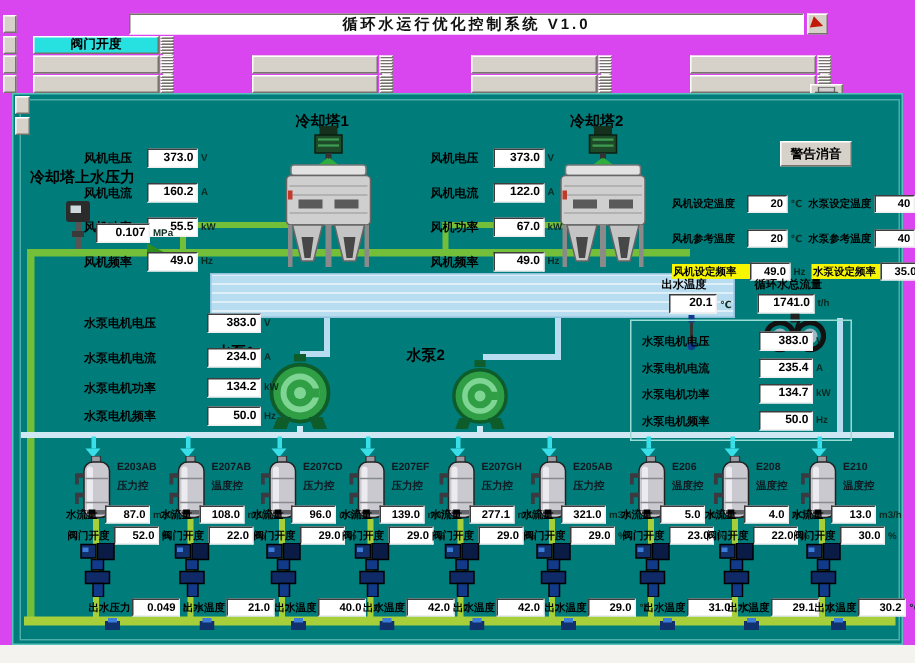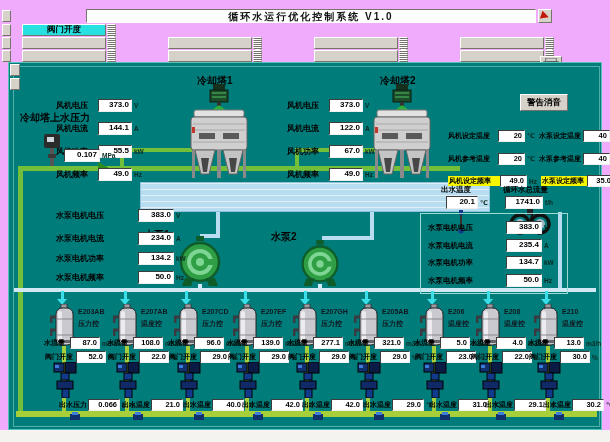--- a/index.html
+++ b/index.html
@@ -1,16 +1,16 @@
 <!DOCTYPE html>
 <html style="--teal: #007c7a; --pipe_green: #73bf3a; --pipe_yellowgreen: #a6cf39; --basin: #b8dcf0; --highlight: #f6f600; --active_tab: #27e0e0;"><head>
 <meta charset="utf-8">
 <style>
   html,body{margin:0;padding:0;background:#cfcfcf;}
-  #screen{position:relative;width:610px;height:442px;background:#f0abfc;overflow:hidden;
+  #screen{position:relative;width:610px;height:442px;background:#d946ef;overflow:hidden;
           font-family:"Liberation Sans","DejaVu Sans",sans-serif;}
   
   .raised{background:#d6d2ca;border-top:1px solid #ffffff;border-left:1px solid #ffffff;
           border-right:1px solid #76736c;border-bottom:1px solid #76736c;box-sizing:border-box;}
   .sunken{background:#ffffff;border-top:1px solid #76736c;border-left:1px solid #76736c;
           border-right:1px solid #ffffff;border-bottom:1px solid #ffffff;box-sizing:border-box;}
   
   .titlebar{position:absolute;left:86px;top:9px;width:450px;height:14px;text-align:center;
             font-size:10px;font-weight:bold;letter-spacing:2px;line-height:13px;color:#111;}
   .navgrp{position:absolute;display:flex;height:12px;align-items:stretch;}
@@ -323,21 +323,21 @@
       <use href="#sym-tower"></use>
     </svg>
 
   <div class="ro fanro" style="left:56px;top:99px">
       <span class="lb">风机电压</span>
       <span class="vbox">373.0</span>
       <span class="un">V</span>
     </div>
   <div class="ro fanro" style="left:56px;top:122px">
       <span class="lb">风机电流</span>
-      <span class="vbox">144.1</span>
+      <span class="vbox">160.2</span>
       <span class="un">A</span>
     </div>
   <div class="ro fanro" style="left:56px;top:145px">
       <span class="lb">风机功率</span>
       <span class="vbox">55.5</span>
       <span class="un">kW</span>
     </div>
   <div class="ro fanro" style="left:56px;top:168px">
       <span class="lb">风机频率</span>
       <span class="vbox">49.0</span>
@@ -487,21 +487,21 @@
     <div class="ro" style="left:11px;top:63px">
         <span class="lb" style="width:31px">阀门开度</span>
         <span class="vbox" style="width:24px">52.0</span>
         <span class="un">%</span>
       </div>
     <svg class="dev" style="left:18px;top:74px" width="26" height="36">
         <use href="#sym-valve"></use>
       </svg>
     <div class="ro" style="left:25px;top:111px">
         <span class="lb" style="width:29px">出水压力</span>
-        <span class="vbox" style="width:26px">0.066</span>
+        <span class="vbox" style="width:26px">0.049</span>
         <span class="un">MPa</span>
       </div>
     <svg class="dev" style="left:36px;top:124px" width="10" height="8">
         <use href="#sym-bsensor"></use>
       </svg>
   </div>
 
   <div class="xcol" style="left:97px">
     <div class="cshaft" style="left:27px;top:3px"></div>
       <div class="chead" style="left:23px;top:11px"></div>

